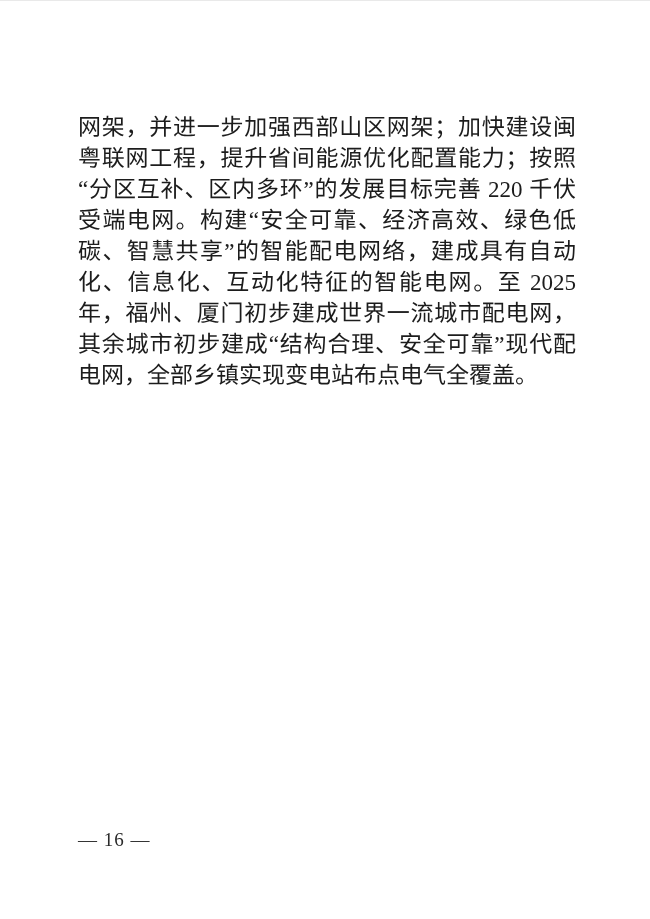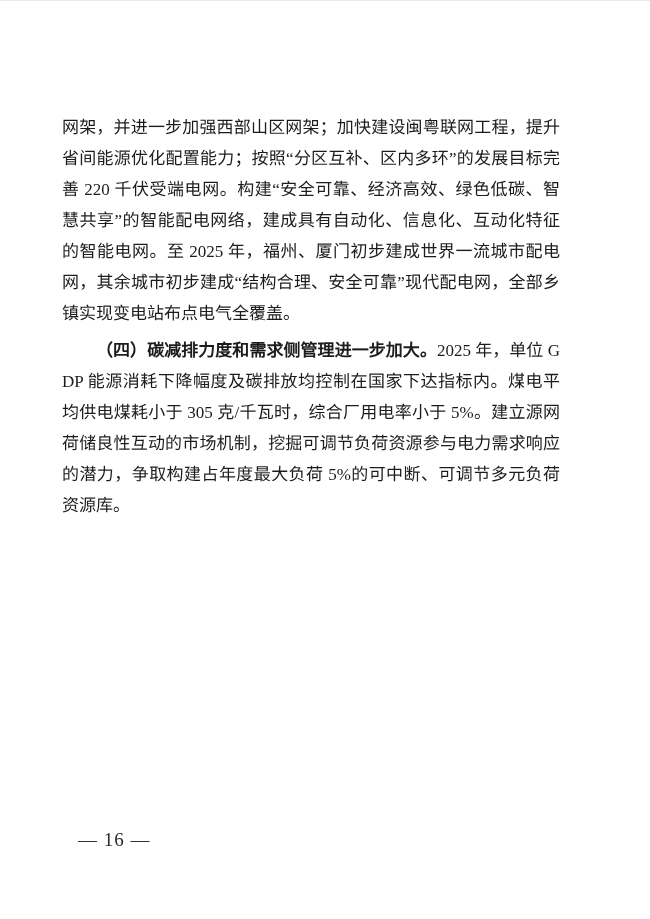--- a/index.html
+++ b/index.html
@@ -18,24 +18,24 @@
   .scan-edge {
     position: absolute;
     top: 0;
     left: 0;
     width: 100%;
     height: 1px;
     background: #e9e9e9;
   }
   .body-text {
     position: absolute;
-    left: 62px;
+    left: 78px;
     top: 112px;
     width: 498px;
-    font-size: 17px;
+    font-size: 23px;
     line-height: 31px;
     color: #1c1c1c;
     text-align: justify;
     text-justify: inter-character;
   }
   .para {
     margin: 0;
     word-break: break-all;
   }
   .para + .para {
@@ -62,19 +62,18 @@
 <body>
 
 <div class="page">
 
   <div class="scan-edge"></div>
 
   <div class="body-text">
 
     <p class="para"><span>网架，并进一步加强西部山区网架；加快建设闽粤联网工程，提升省间能源优化配置能力；按照“分区互补、区内多环”的发展目标完善 220 千伏受端电网。构建“安全可靠、经济高效、绿色低碳、智慧共享”的智能配电网络，建成具有自动化、信息化、互动化特征的智能电网。至 2025 年，福州、厦门初步建成世界一流城市配电网，其余城市初步建成“结构合理、安全可靠”现代配电网，全部乡镇实现变电站布点电气全覆盖。</span></p>
 
-    <p class="para para-indent"><span class="heading-bold">（四）碳减排力度和需求侧管理进一步加大。</span><span>2025 年，单位 GDP 能源消耗下降幅度及碳排放均控制在国家下达指标内。煤电平均供电煤耗小于 305 克/千瓦时，综合厂用电率小于 5%。建立源网荷储良性互动的市场机制，挖掘可调节负荷资源参与电力需求响应的潜力，争取构建占年度最大负荷 5%的可中断、可调节多元负荷资源库。</span></p>
 
   </div>
 
   <div class="page-footer"><span>— 16 —</span></div>
 
 </div>
 
 </body></html>

